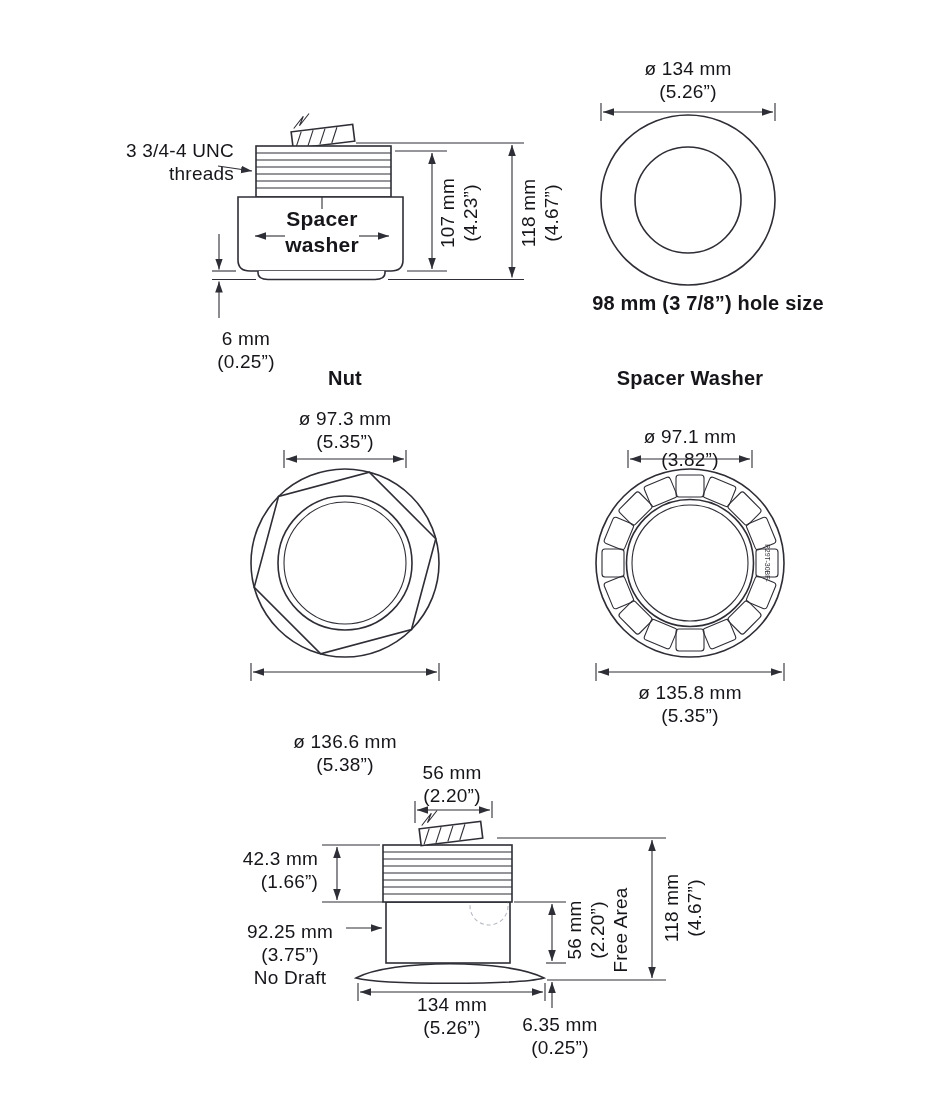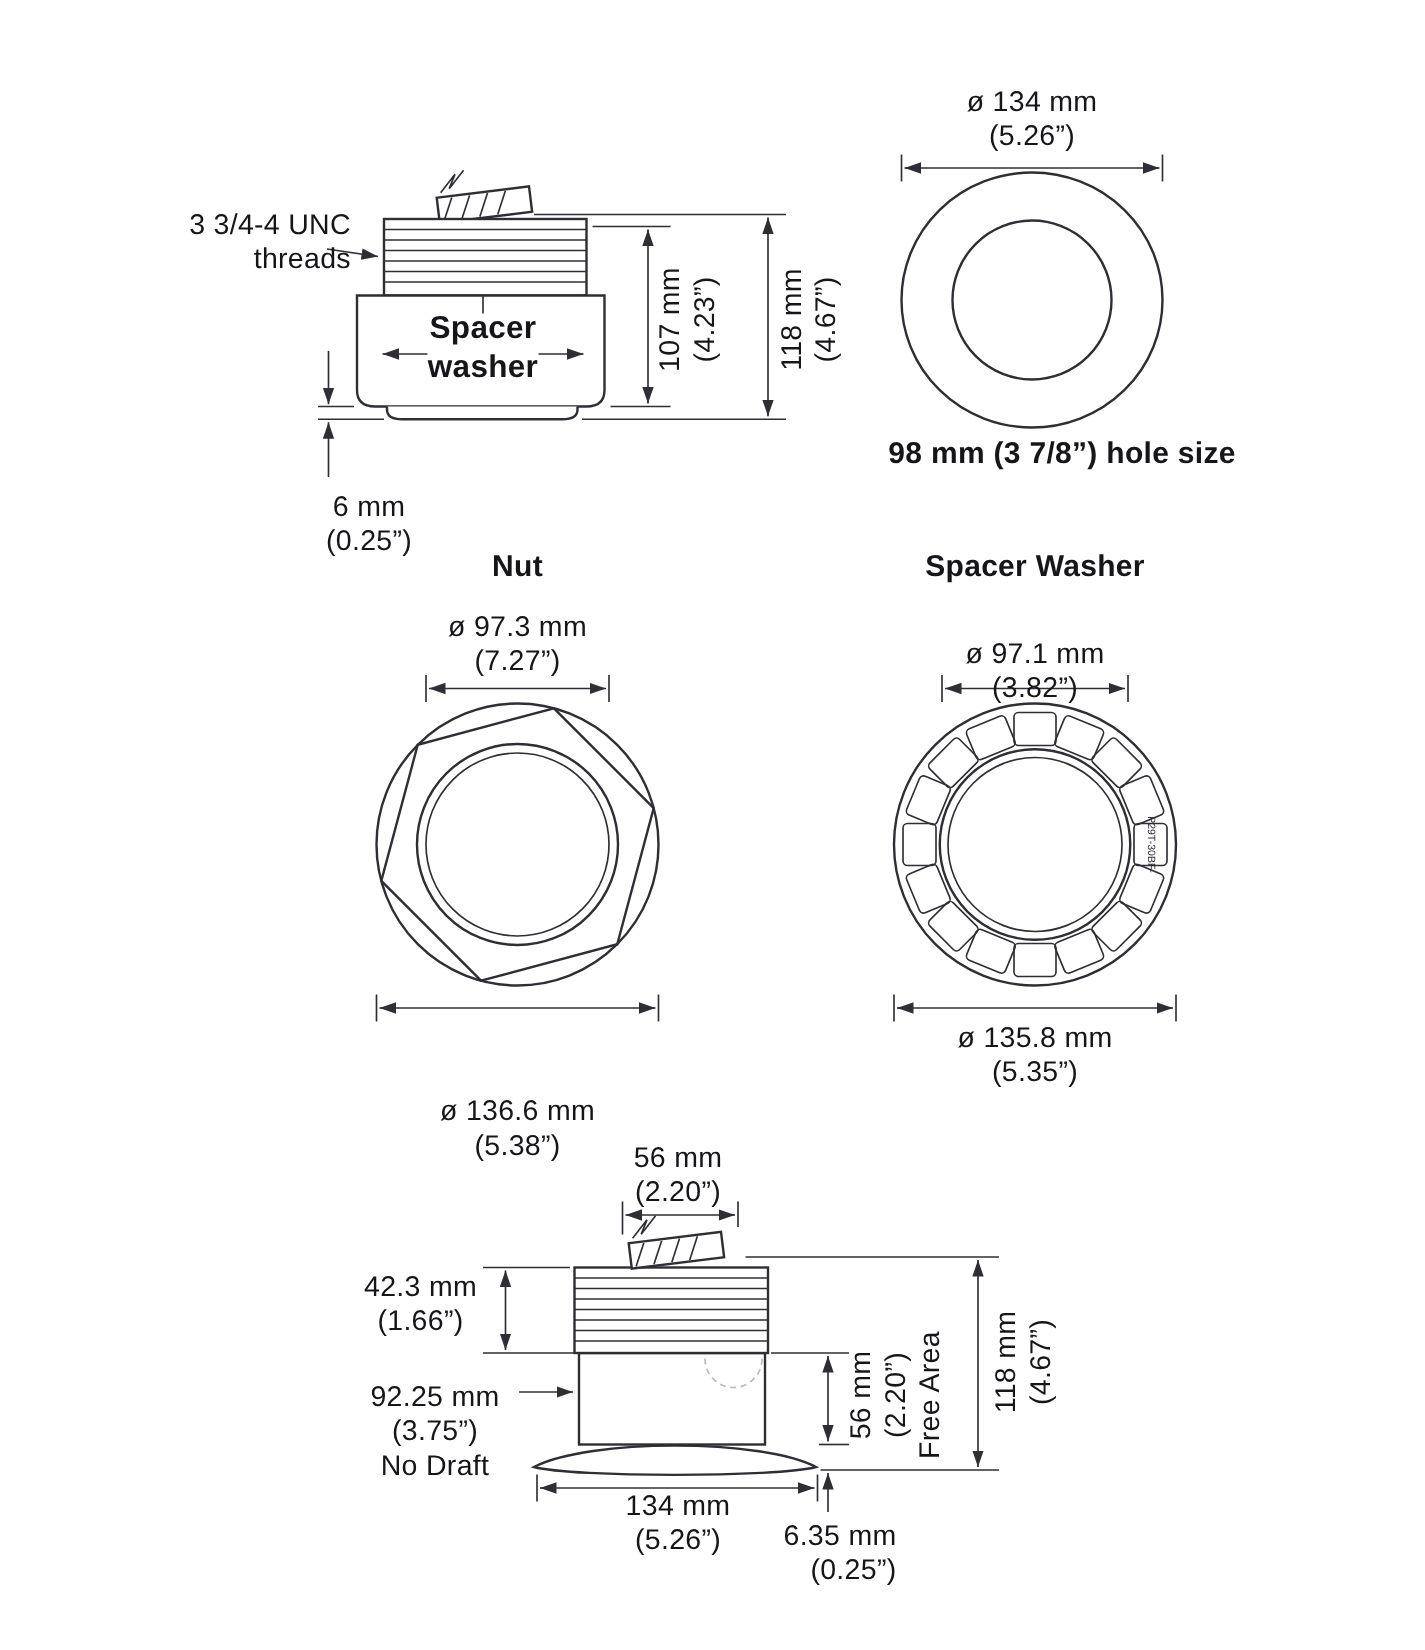--- a/index.html
+++ b/index.html
@@ -1,21 +1,21 @@
 <!DOCTYPE html>
 <html><head>
 <meta charset="utf-8">
 <style>
   html,body{margin:0;padding:0;background:#fff;}
   .page{position:relative;width:950px;height:1100px;background:#ffffff;overflow:hidden;
         font-family:"Liberation Sans",sans-serif;}
   .page svg{position:absolute;left:0;top:0;}
   .lbl{position:absolute;font-size:19px;color:#15151a;text-align:center;white-space:pre-line;
        line-height:1.22;transform:translate(-50%,-50%);letter-spacing:.2px;}
-  .lbl.rt{transform:translate(-100%,-50%);}
+  .lbl.rt{text-align:right;transform:translate(-100%,-50%);}
   .lbl.rot{transform:translate(-50%,-50%) rotate(-90deg);}
   .lbl.b{font-weight:bold;font-size:20px;}
   
   .s{stroke:#2e2e36;stroke-width:1.6;fill:none;stroke-linecap:round;}
   .sw{stroke:#2e2e36;stroke-width:1.6;fill:#fff;}
   .t{stroke:#2e2e36;stroke-width:1.1;fill:none;}
   .d{stroke:#2e2e36;stroke-width:1.1;fill:none;}
   .dash{stroke:#b7bac2;stroke-width:1.1;fill:none;stroke-dasharray:4 3;}
 </style>
 </head>
@@ -203,21 +203,21 @@
 (4.67”)</div>
   <div class="lbl" style="left:246px;top:350px;">6 mm
 (0.25”)</div>
 
   <div class="lbl" style="left:688px;top:80px;">ø 134 mm
 (5.26”)</div>
   <div class="lbl b" style="left:692px;top:303px;margin-left:16px;">98 mm (3 7/8”) hole size</div>
 
   <div class="lbl b" style="left:345px;top:378px;">Nut</div>
   <div class="lbl" style="left:345px;top:430px;">ø 97.3 mm
-(7.27”)</div>
+(5.35”)</div>
   <div class="lbl" style="left:345px;top:705px;margin-top:48px;">ø 136.6 mm
 (5.38”)</div>
 
   <div class="lbl b" style="left:690px;top:378px;">Spacer Washer</div>
   <div class="lbl" style="left:690px;top:430px;margin-top:18px;">ø 97.1 mm
 (3.82”)</div>
   <div class="lbl" style="left:690px;top:704px;">ø 135.8 mm
 (5.35”)</div>
 
   <div class="lbl" style="left:452px;top:784px;">56 mm
@@ -227,16 +227,16 @@
   <div class="lbl" style="left:290px;top:955px;">92.25 mm
 (3.75”)
 No Draft</div>
   <div class="lbl" style="left:452px;top:1016px;">134 mm
 (5.26”)</div>
   <div class="lbl rot" style="left:598px;top:930px;">56 mm
 (2.20”)
 Free Area</div>
   <div class="lbl rot" style="left:683px;top:908px;">118 mm
 (4.67”)</div>
-  <div class="lbl" style="left:560px;top:1036px;text-align:right;">6.35 mm
+  <div class="lbl" style="left:560px;top:1036px;">6.35 mm
 (0.25”)</div>
 
 </div>
 
 </body></html>

